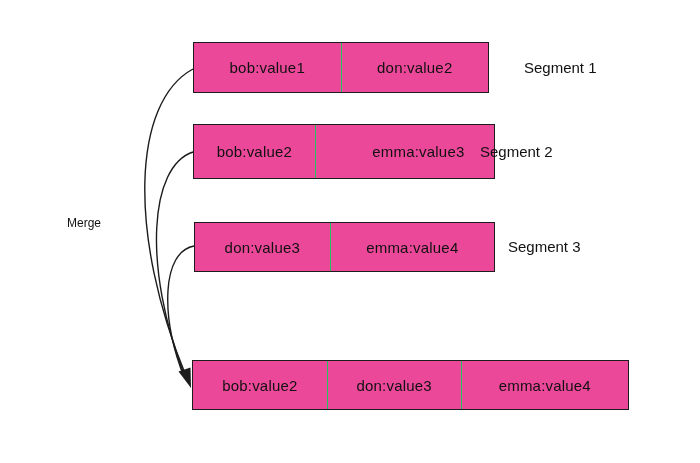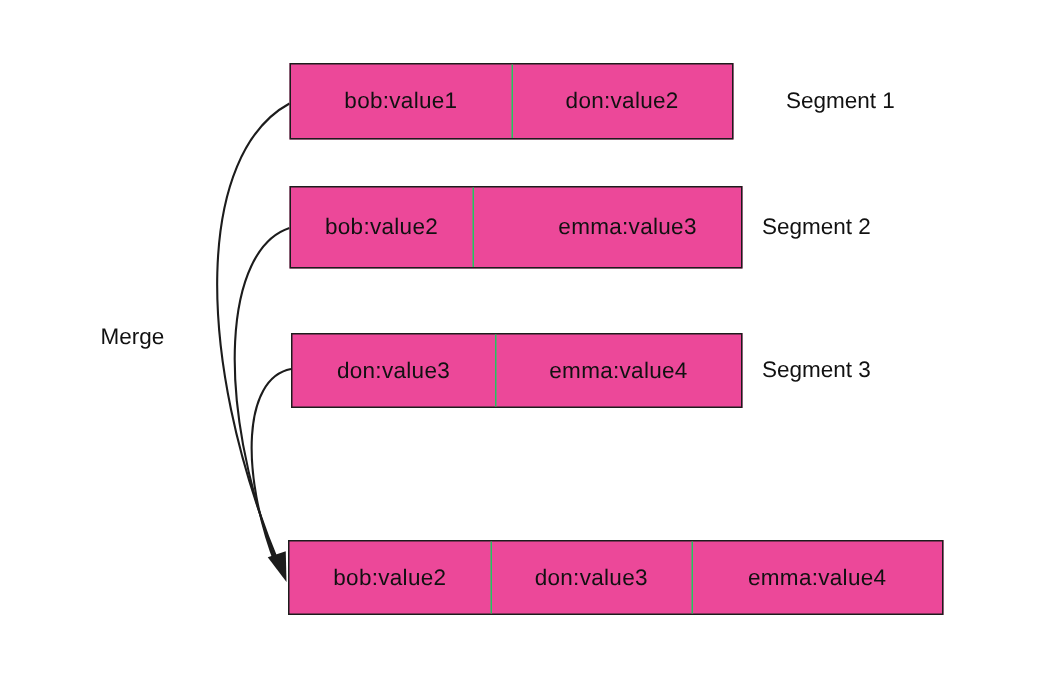--- a/index.html
+++ b/index.html
@@ -43,21 +43,21 @@
   .cell + .cell {
     border-left: 1px solid #22c55e;
   }
   .side-label {
     position: absolute;
     font-size: 15px;
     white-space: nowrap;
   }
   .merge-label {
     position: absolute;
-    font-size: 15px;
+    font-size: 12px;
     white-space: nowrap;
   }
 </style>
 </head>
 <body>
 
 <div class="canvas">
 
   <svg class="arrow-layer" viewBox="0 0 700 463">
     <path d="M 193 69 C 132 102, 128 235, 186 376" fill="none" stroke="#1c1c1c" stroke-width="1.4"></path>
@@ -71,21 +71,21 @@
   <div class="seg-box" style="left:193px; top:42px; width:296px; height:51px;">
     <div class="cell" style="flex:148;">bob:value1</div>
     <div class="cell" style="flex:148;">don:value2</div>
   </div>
   <div class="side-label" style="left:508px; top:59px;margin-left:16px;">Segment 1</div>
 
   <div class="seg-box" style="left:193px; top:124px; width:302px; height:55px;">
     <div class="cell" style="flex:134;">bob:value2</div>
     <div class="cell" style="flex:168;padding-left:27px;">emma:value3</div>
   </div>
-  <div class="side-label" style="left:508px; top:143px;text-align:right;">Segment 2</div>
+  <div class="side-label" style="left:480px; top:143px;text-align:right;">Segment 2</div>
 
   <div class="seg-box" style="left:194px; top:222px; width:301px; height:50px;">
     <div class="cell" style="flex:136;">don:value3</div>
     <div class="cell" style="flex:165;">emma:value4</div>
   </div>
   <div class="side-label" style="left:508px; top:238px;">Segment 3</div>
 
   <div class="seg-box" style="left:192px; top:360px; width:437px; height:50px;">
     <div class="cell" style="flex:135;">bob:value2</div>
     <div class="cell" style="flex:134;">don:value3</div>

